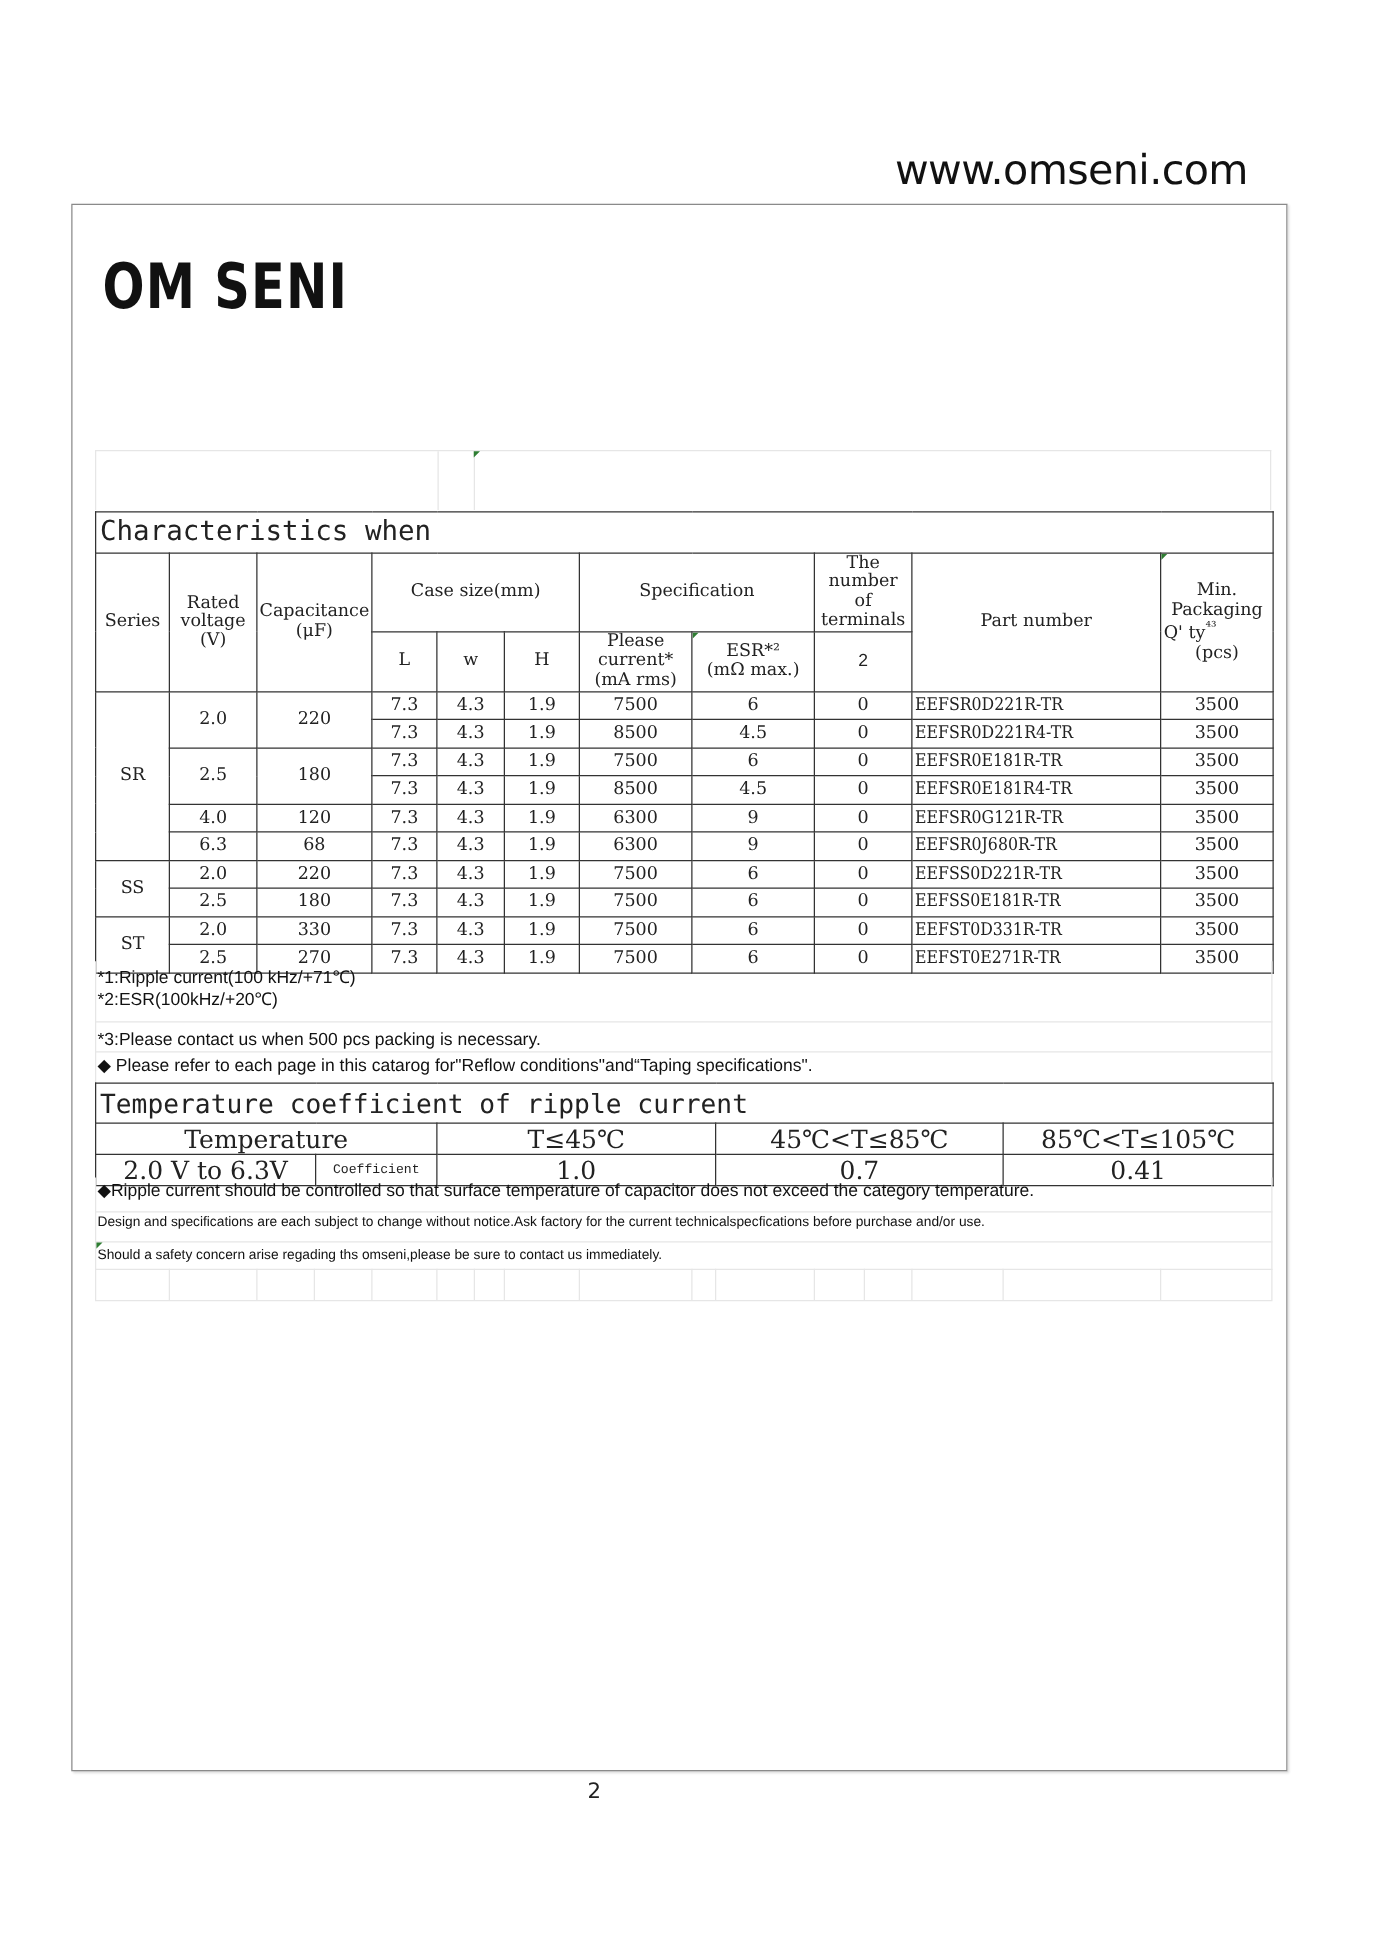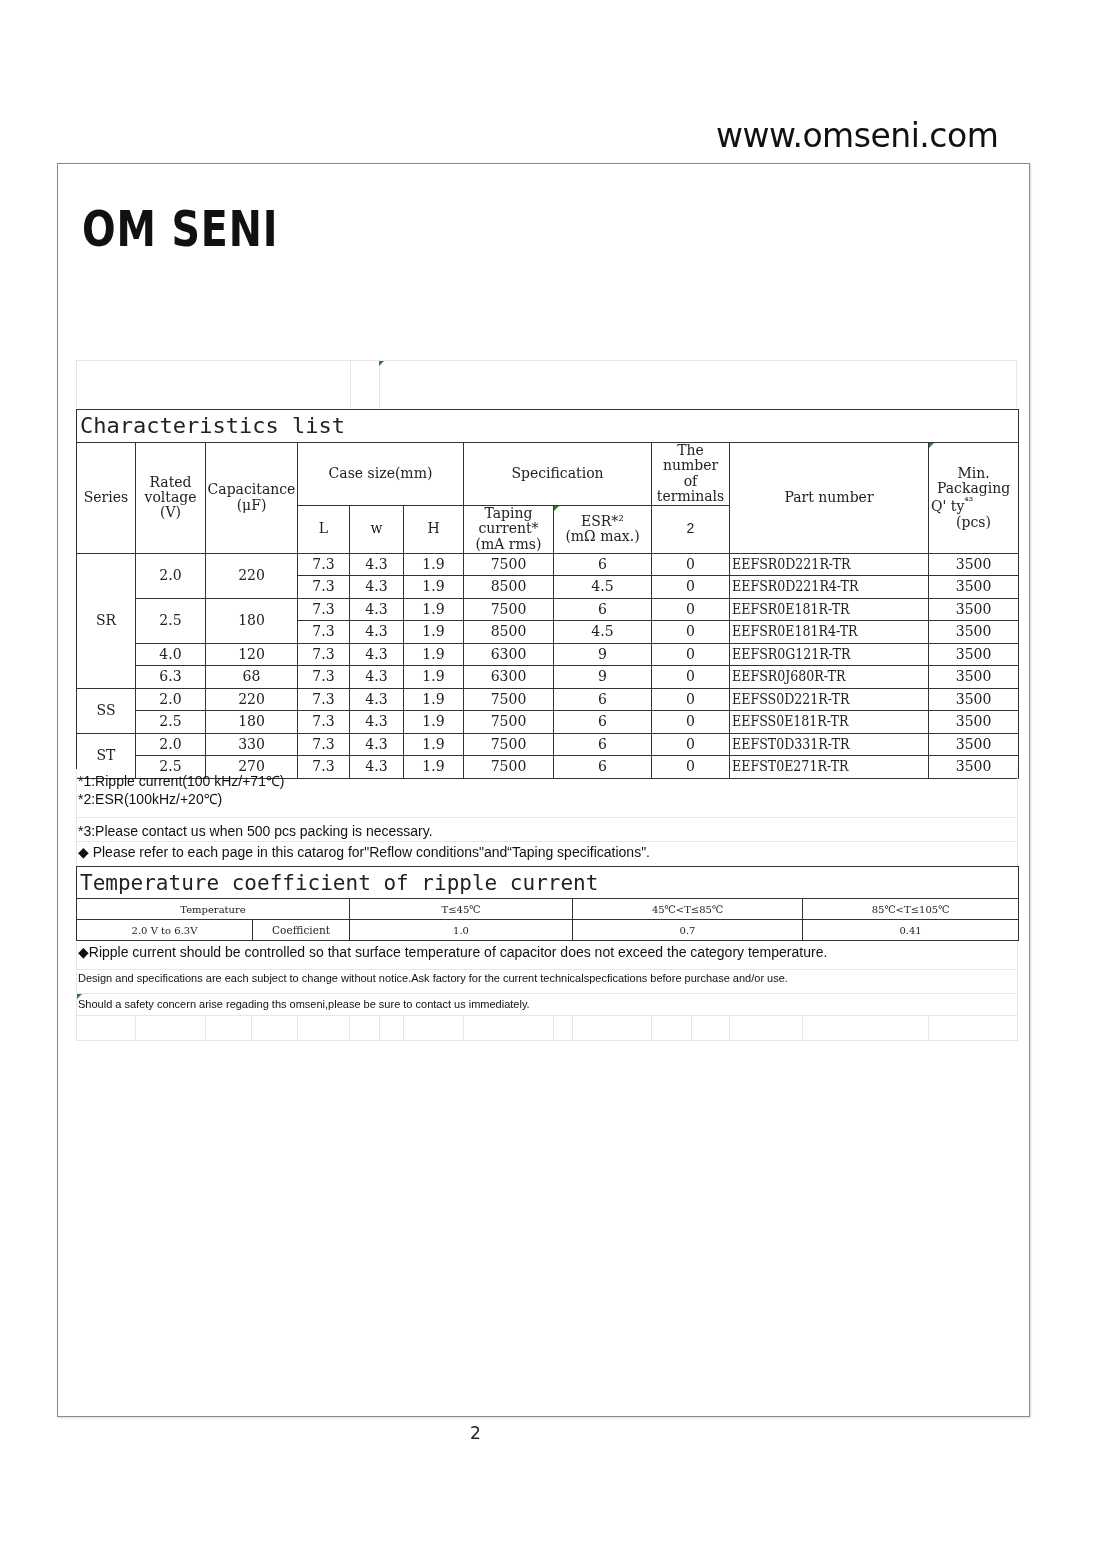--- a/index.html
+++ b/index.html
@@ -29,24 +29,24 @@
   sup { font-size: 11px; }
 
   
   .note { position: absolute; left: 78px; font-family: "Liberation Sans", sans-serif; font-size: 14px; color: #111; }
   .note.small { font-size: 11px; }
   .gridline { position: absolute; left: 76px; width: 942px; border-top: 1px solid #e6e6e6; }
   .vgrid { position: absolute; border-left: 1px solid #e6e6e6; }
 
   
   table.temp { position: absolute; left: 76px; top: 866px; border-collapse: collapse; table-layout: fixed; width: 942px; }
-  table.temp td { border: 1px solid #333; text-align: center; vertical-align: middle; padding: 0; font-size: 10px; color: #222; white-space: nowrap; }
+  table.temp td { border: 1px solid #333; text-align: center; vertical-align: middle; padding: 0; font-size: 20px; color: #222; white-space: nowrap; }
   table.temp td.section { text-align: left; font-family: "DejaVu Sans Mono", monospace; font-size: 21px; padding-left: 3px; height: 31px; margin-top: 48px; }
   table.temp tr.r td { height: 20px; }
-  table.temp td.coef-label { font-size: 10.5px; }
+  table.temp td.coef-label { font-size: 10.5px; font-family: Liberation Mono, monospace; }
 </style>
 </head>
 <body>
 
 <div class="abs website">www.omseni.com</div>
 <div class="abs frame"></div>
 <div class="abs logo">OM SENI</div>
 
 <div class="abs title-row">
   <div class="sep1"></div>
@@ -63,21 +63,21 @@
       <col style="width:54px">
       <col style="width:60px">
       <col style="width:90px">
       <col style="width:98px">
       <col style="width:78px">
       <col style="width:199px">
       <col style="width:90px">
   </colgroup>
   <tbody id="char-body">
     <tr>
-      <td class="section" colspan="11">Characteristics list</td>
+      <td class="section" colspan="11">Characteristics when</td>
     </tr>
     <tr style="height:32px">
       <td rowspan="2" class="hdr">Series</td>
       <td rowspan="2" class="hdr">
         <div>Rated</div>
         <div>voltage</div>
         <div>(V)</div>
       </td>
       <td rowspan="2" class="hdr">
         <div>Capacitance</div>
@@ -96,21 +96,21 @@
         <div>Packaging</div>
         <div style="text-align:left;padding-left:2px"><span>Q' ty</span><sup>⁴³</sup></div>
         <div>(pcs)</div>
       </td>
     </tr>
     <tr style="height:48px">
       <td class="hdr">L</td>
       <td class="hdr">w</td>
       <td class="hdr">H</td>
       <td class="hdr">
-        <div>Taping</div>
+        <div>Please</div>
         <div>current*</div>
         <div>(mA  rms)</div>
       </td>
       <td class="hdr" style="position:relative">
         <div class="green-mark" style="left:0; top:0;"></div>
         <div>ESR*²</div>
         <div>(mΩ  max.)</div>
       </td>
       <td class="sans-big">2</td>
     </tr>

